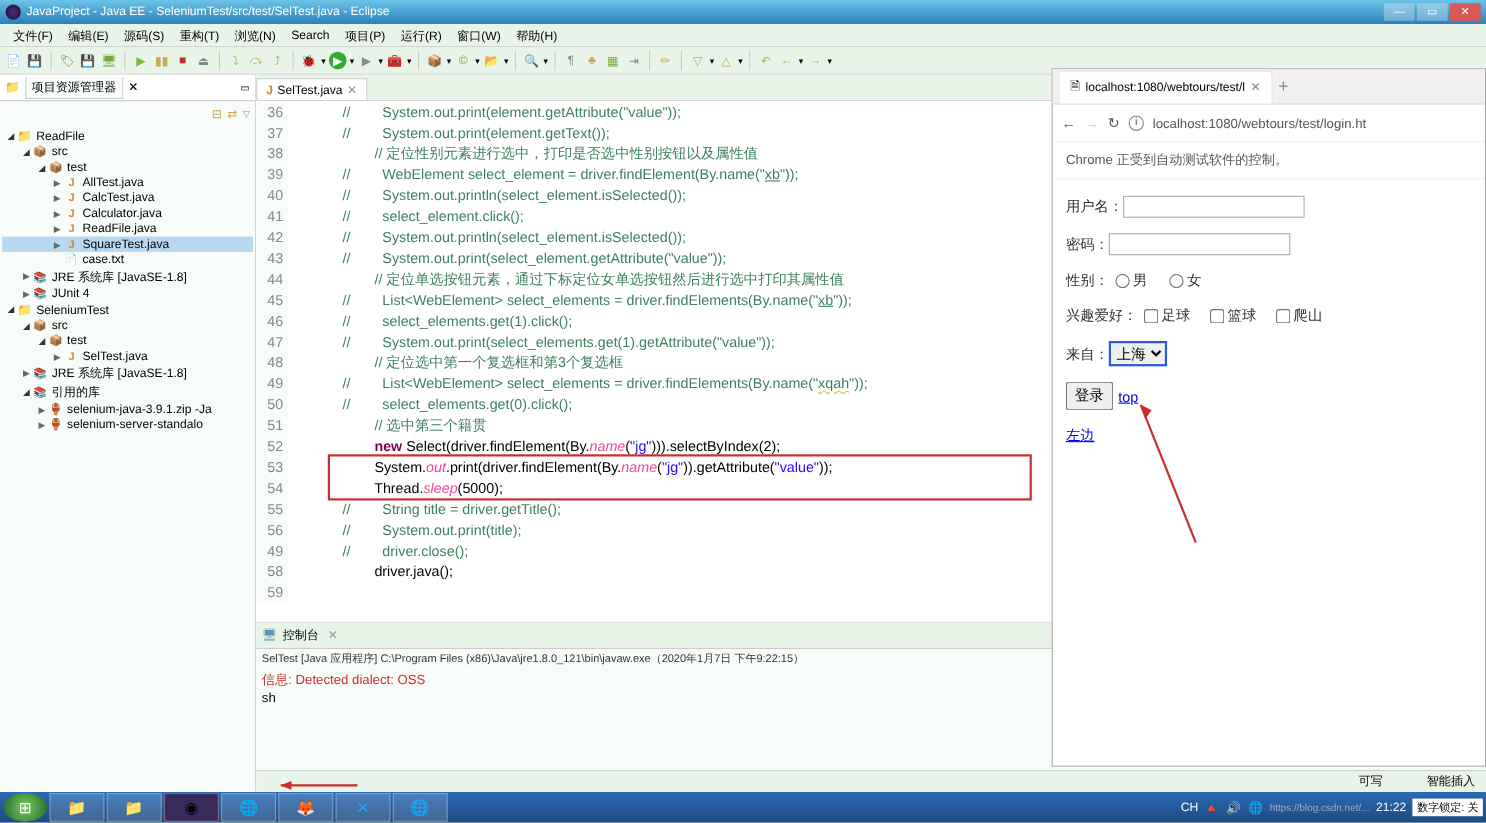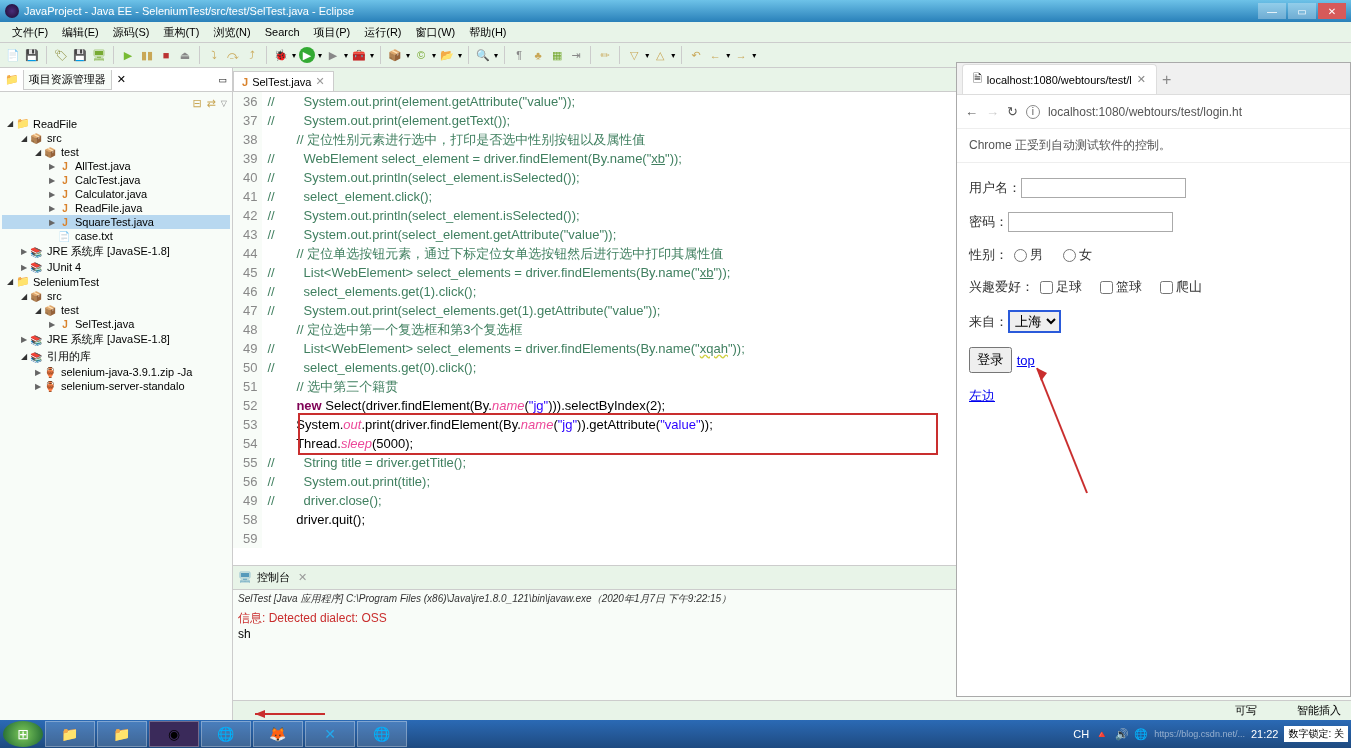--- a/index.html
+++ b/index.html
@@ -34,36 +34,36 @@
 .ic-java::before { content: "J"; color: #d9822b; font-weight: bold; font-size: 10px; }
 .ic-txt::before { content: "📄"; font-size: 10px; }
 .ic-lib::before { content: "📚"; font-size: 10px; }
 .ic-jar::before { content: "🏺"; font-size: 10px; }
 
 .editor-pane { flex: 1; display: flex; flex-direction: column; background: #f8fcf8; }
 .editor-tabs { height: 24px; background: #e8f4e8; border-bottom: 1px solid #ccc; display: flex; align-items: flex-end; }
 .editor-tab { padding: 3px 8px; background: #fff; border: 1px solid #ccc; border-bottom: none; font-size: 11px; display: flex; align-items: center; gap: 4px; }
 .editor-tab .close-x { color: #999; cursor: pointer; }
 .code-area { flex: 1; overflow: auto; background: #fff; position: relative; }
-.code-content { display: flex; font-family: Consolas, monospace; font-size: 13px; }
+.code-content { display: flex; font-family: Consolas, monospace; font-size: 13px; gap: 44px; }
 .gutter { background: #f8fcf8; color: #888; text-align: right; padding: 0 5px 0 10px; user-select: none; line-height: 19px; }
 .code-lines { padding-left: 5px; line-height: 19px; }
 .code-lines pre { margin: 0; font-family: inherit; }
 .highlight-box { position: absolute; border: 2px solid #c92e2e; pointer-events: none; }
 .kw { color: #7f0055; font-weight: bold; }
 .com { color: #3f7f5f; }
 .str { color: #2a00ff; }
 .sfield { color: #ec4899; font-style: italic; }
 .err { text-decoration: wavy underline #d0d040; }
 
 .console-panel { height: 135px; border-top: 1px solid #ccc; display: flex; flex-direction: column; }
 .console-header { height: 24px; background: #e8f4e8; border-bottom: 1px solid #ccc; display: flex; align-items: center; padding: 0 5px; font-size: 11px; justify-content: space-between; }
 .console-header .left { display: flex; align-items: center; gap: 5px; }
 .console-header .right { display: flex; align-items: center; gap: 5px; }
-.console-sub { height: 18px; font-size: 10px; padding: 2px 5px; color: #333; font-style: italic; }
+.console-sub { height: 18px; font-size: 10px; padding: 2px 5px; color: #333; }
 .console-out { flex: 1; font-family: Consolas, monospace; font-size: 12px; padding: 2px 5px; overflow: auto; line-height: 16px; }
 .console-out .red { color: #c92e2e; }
 
 .status-bar { height: 20px; background: #e8f4e8; border-top: 1px solid #ccc; display: flex; align-items: center; justify-content: flex-end; padding: 0 10px; font-size: 11px; gap: 40px; }
 
 .browser-pane { position: absolute; top: 62px; right: 0; width: 395px; height: 635px; background: #fff; border: 1px solid #aaa; display: flex; flex-direction: column; z-index: 10; }
 .browser-tabs { height: 32px; background: #f0f0f0; border-bottom: 1px solid #ddd; display: flex; align-items: flex-end; padding: 0 5px; }
 .browser-tab { background: #fff; border: 1px solid #ddd; border-bottom: none; padding: 5px 10px; font-size: 11px; display: flex; align-items: center; gap: 5px; max-width: 200px; border-radius: 4px 4px 0 0; }
 .browser-tab .tab-txt { overflow: hidden; text-overflow: ellipsis; white-space: nowrap; }
 .browser-nav { height: 34px; display: flex; align-items: center; padding: 0 8px; gap: 8px; font-size: 13px; color: #555; border-bottom: 1px solid #eee; }
@@ -329,21 +329,21 @@
             <pre>        <span class="com">// 定位选中第一个复选框和第3个复选框</span></pre>
             <pre><span class="com">//        List&lt;WebElement&gt; select_elements = driver.findElements(By.name("<span class="err">xqah</span>"));</span></pre>
             <pre><span class="com">//        select_elements.get(0).click();</span></pre>
             <pre>        <span class="com">// 选中第三个籍贯</span></pre>
             <pre>        <span class="kw">new</span> Select(driver.findElement(By.<span class="sfield">name</span>(<span class="str">"<span class="err">jg</span>"</span>))).selectByIndex(2);</pre>
             <pre>        System.<span class="sfield">out</span>.print(driver.findElement(By.<span class="sfield">name</span>(<span class="str">"<span class="err">jg</span>"</span>)).getAttribute(<span class="str">"value"</span>));</pre>
             <pre>        Thread.<span class="sfield">sleep</span>(5000);</pre>
             <pre><span class="com">//        String title = driver.getTitle();</span></pre>
             <pre><span class="com">//        System.out.print(title);</span></pre>
             <pre><span class="com">//        driver.close();</span></pre>
-            <pre>        driver.quit();</pre>
+            <pre>        driver.java();</pre>
           </div>
       </div>
       <div class="highlight-box" id="hlbox" style="top: 321px; left: 65px; width: 640px; height: 42px;"></div>
     </div>
 
     <div class="console-panel">
       <div class="console-header">
         <div class="left">
           <span style="color:#59b">🖥</span>
           <span>控制台</span>

